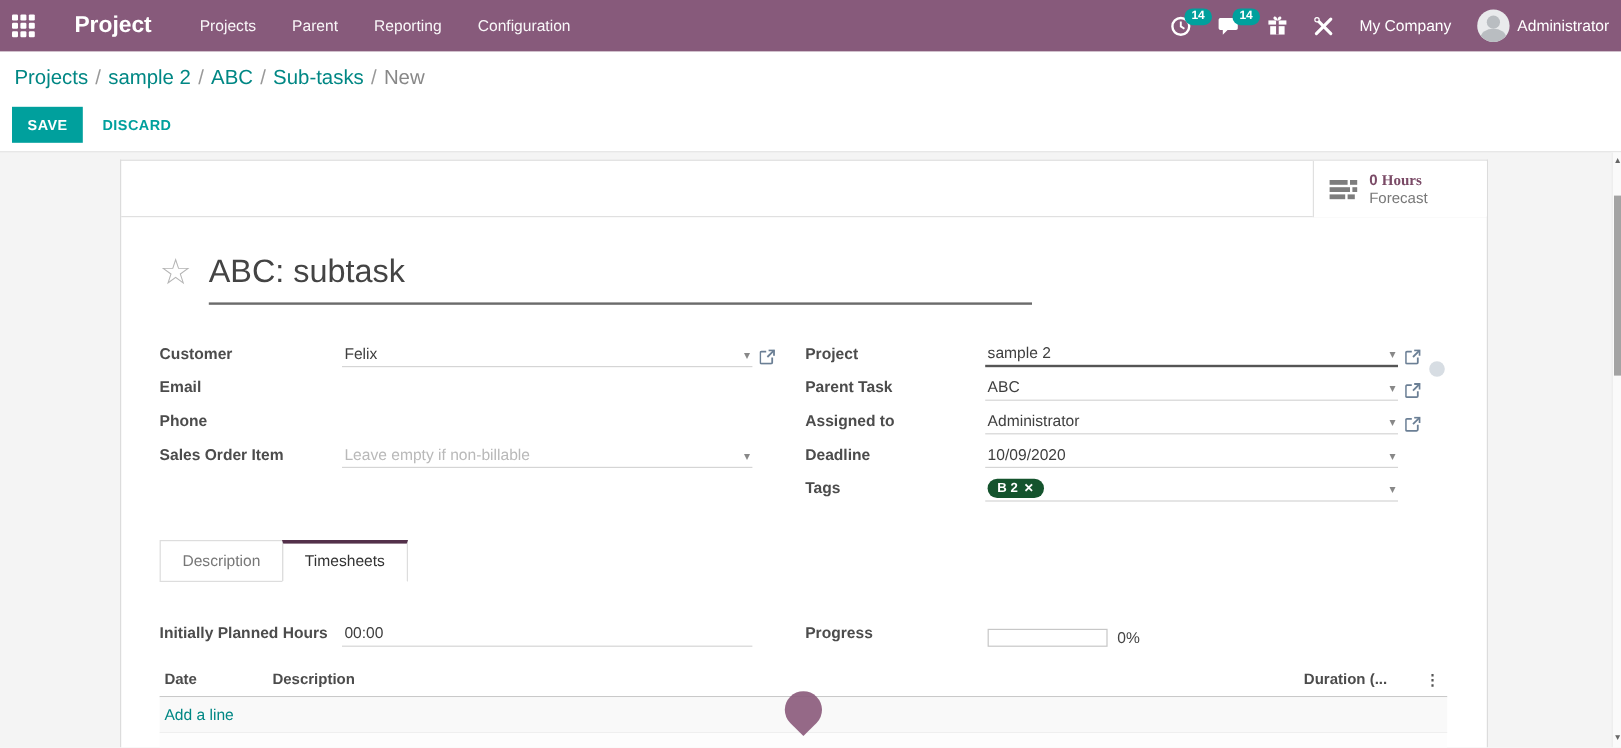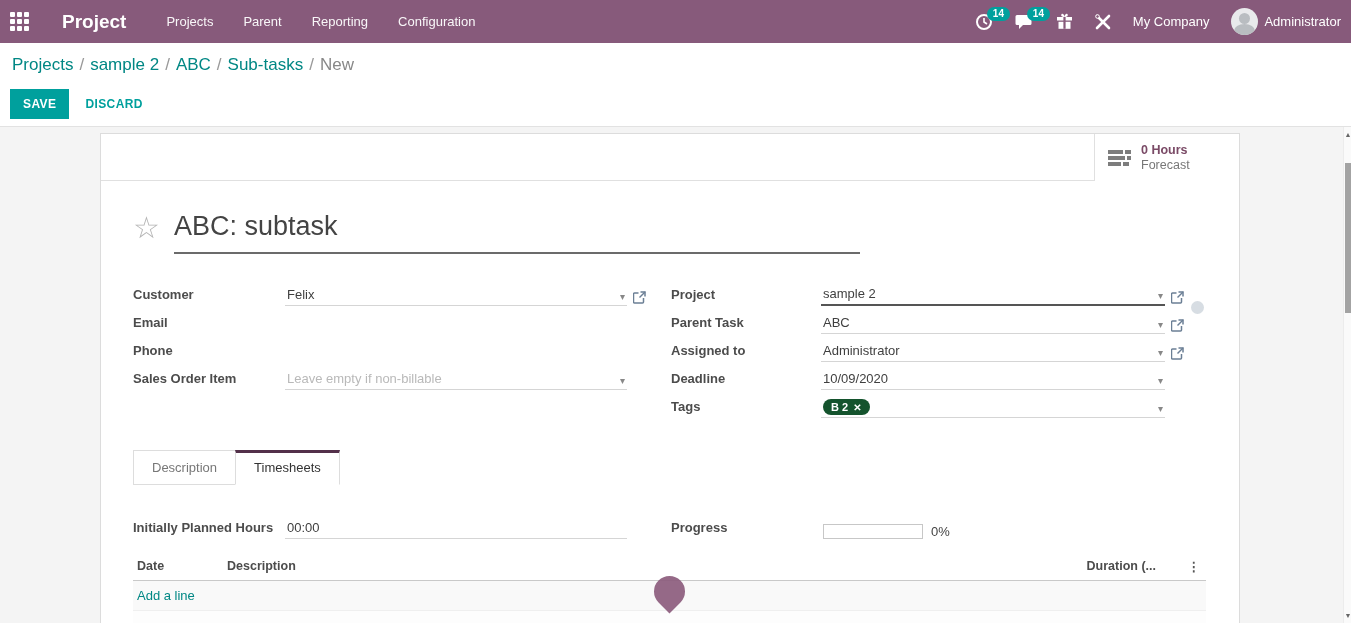--- a/index.html
+++ b/index.html
@@ -28,21 +28,21 @@
   .btn-row { position:absolute; left:10px; top:46px; display:flex; align-items:center; gap:16px; }
   .btn-save { background:#00A09D; color:#fff; border:none; font-size:12px; font-weight:bold; padding:8px 13px; letter-spacing:.4px; cursor:pointer; font-family:inherit; }
   .btn-discard { background:none; border:none; color:#00A09D; font-size:12px; font-weight:bold; letter-spacing:.4px; cursor:pointer; font-family:inherit; }
 
   
   .sheet { position:absolute; left:100px; top:133px; width:1140px; height:490px; background:#fff; border:1px solid #dcdcdc; border-bottom:none; }
   .button-box { position:relative; height:47px; border-bottom:1px solid #e0e0e0; }
   .stat-button { position:absolute; right:0; top:0; width:145px; height:47px; border-left:1px solid #e0e0e0; display:flex; align-items:center; gap:8px; padding-left:12px; cursor:pointer; background:#fff; }
   .stat-text { font-size:12.5px; line-height:15px; }
   .stat-value { color:#7A4A66; font-weight:bold; }
-  .stat-unit  { color:#7A4A66; font-weight:bold; }
+  .stat-unit  { color:#7A4A66; font-weight:bold;font-family:Liberation Serif, serif; }
   .stat-label { color:#777; }
 
   .sheet-body { padding:0 35px 0 32px; position:relative; }
 
   
   .title-row { display:flex; align-items:flex-start; margin-top:30px; }
   .star { font-size:30px; color:#b5b5b5; line-height:34px; margin-right:14px; cursor:pointer; }
   .title-field { width:686px; border-bottom:2px solid #6b6b6b; padding-bottom:10px; }
   .title-text { font-size:27px; color:#444; }
   .kanban-dot { position:absolute; right:35px; top:90px; width:13px; height:13px; border-radius:50%; background:#d7dde3; cursor:pointer; }

